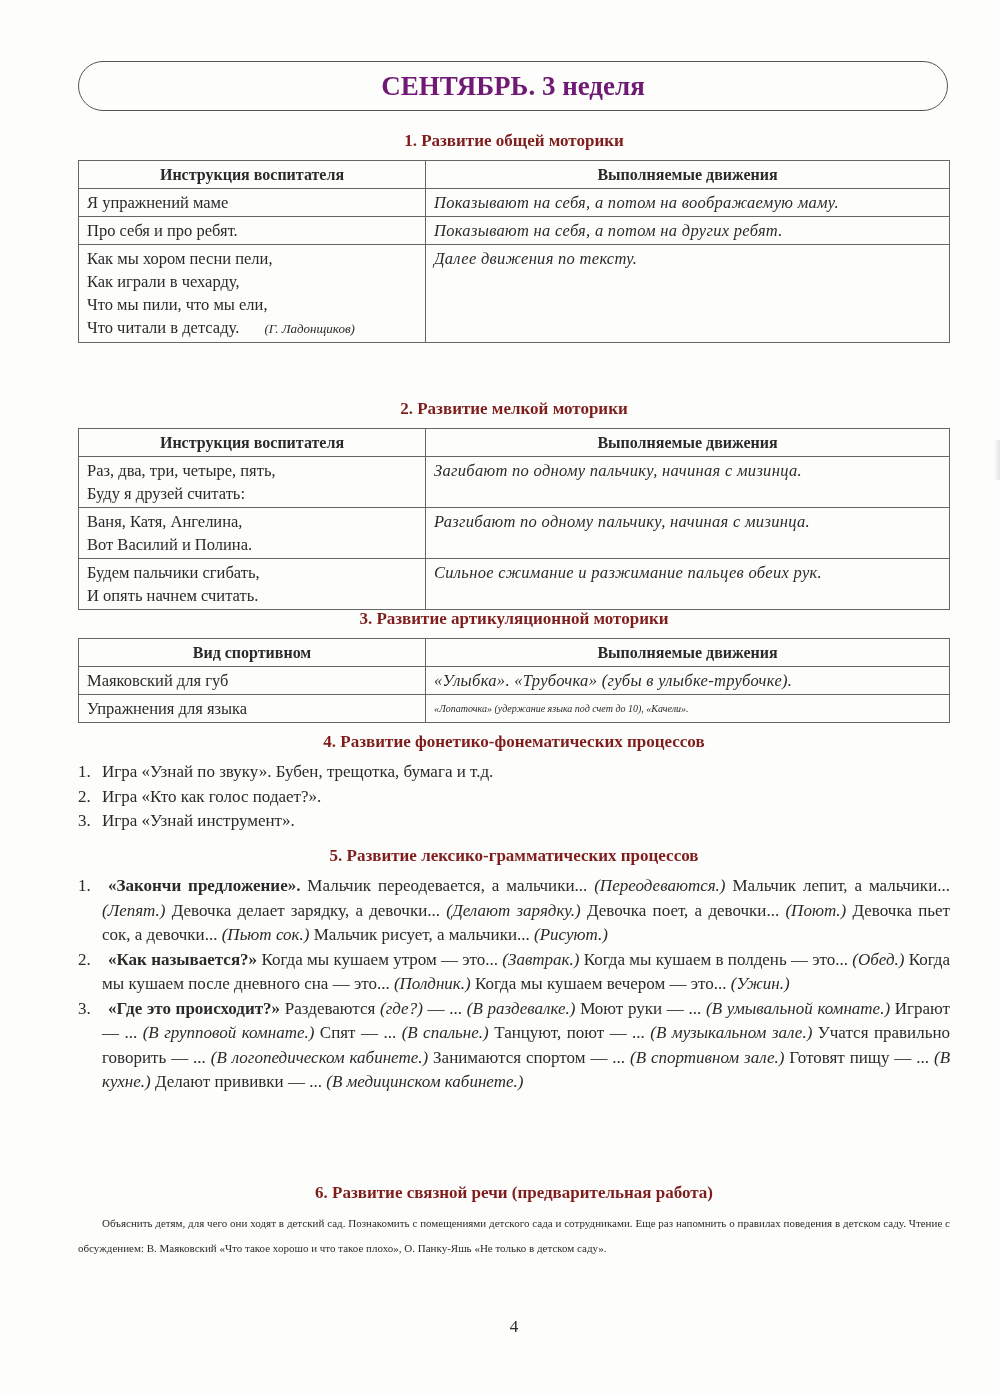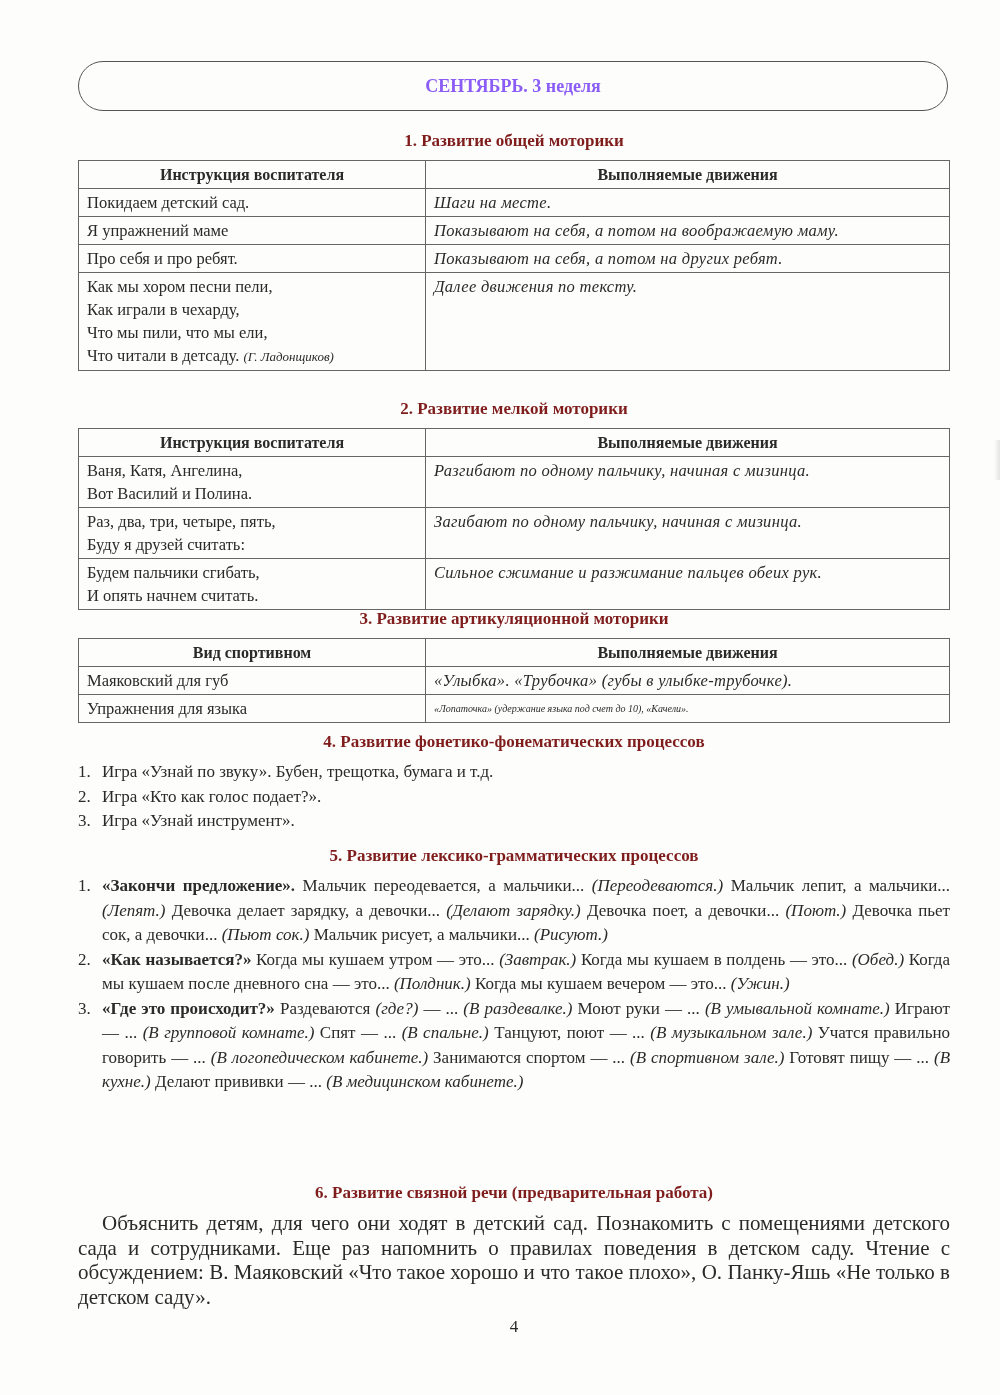--- a/index.html
+++ b/index.html
@@ -5,57 +5,51 @@
   html, body { margin: 0; padding: 0; }
   body {
     width: 1000px; height: 1395px; background: #fdfdfb; color: #2a2a2a;
     font-family: "Liberation Serif", "DejaVu Serif", serif; position: relative; overflow: hidden;
   }
   .page { position: absolute; left: 78px; top: 0; width: 872px; }
   .title-box {
     position: absolute; left: 0; top: 61px; width: 870px; height: 50px;
     border: 1.5px solid #555; border-radius: 26px; box-sizing: border-box;
     display: flex; align-items: center; justify-content: center;
-    font-weight: bold; font-size: 18px; color: #8b5cf6;
+    font-weight: bold; font-size: 27px; color: #701a75;
   }
   .h { position: absolute; left: 0; width: 872px; text-align: center; font-weight: bold; font-size: 17px; color: #7f1d1d; }
   table { position: absolute; left: 0; width: 872px; border-collapse: collapse; font-size: 16.5px; border-radius: 23px; }
   td, th { border: 1px solid #666; padding: 2px 8px; vertical-align: top; line-height: 23px; text-align: left; }
   th { font-weight: bold; text-align: center; font-size: 16px; }
   td.c1 { width: 330px; }
   td.c2 { font-style: italic; letter-spacing: 0.3px; }
-  .author { font-style: italic; font-size: 13px; }
+  .author { font-style: italic; font-size: 13px; margin-left: 21px; }
   .line { display: block; }
   .list { position: absolute; left: 0; width: 872px; font-size: 17px; line-height: 24.5px; }
   .list .item { position: relative; padding-left: 24px; }
   .list .num { position: absolute; left: 0; top: 0; }
-  .para { position: absolute; left: 0; width: 872px; font-size: 21px; line-height: 24.5px; text-align: justify; text-indent: 24px; }
+  .para { position: absolute; left: 0; width: 872px; font-size: 11px; line-height: 24.5px; text-align: justify; text-indent: 24px; }
   i { font-style: italic; }
-  b { font-weight: bold; }
+  b { font-weight: bold; margin-left: 6px; }
   .pgnum { position: absolute; left: 0; width: 872px; top: 1317px; text-align: center; font-size: 17px; }
   .edge { position: absolute; right: 0; top: 440px; width: 6px; height: 40px; background: linear-gradient(90deg,#fdfdfb,#e4e4e4); }
 </style>
 </head>
 <body>
 
 <div class="page">
   <div class="title-box">СЕНТЯБРЬ. 3 неделя</div>
 
   <div class="h" style="top:131px">1. Развитие общей моторики</div>
   <table style="top:160px">
     <tbody>
         <tr>
       <th style="width:330px">Инструкция воспитателя</th>
       <th>Выполняемые движения</th>
-    </tr>
-    <tr>
-      <td class="c1">
-            <span class="line">Покидаем детский сад.</span>
-          </td>
-      <td class="c2">Шаги на месте.</td>
     </tr>
     <tr>
       <td class="c1">
             <span class="line">Я упражнений маме</span>
           </td>
       <td class="c2">Показывают на себя, а потом на воображаемую маму.</td>
     </tr>
     <tr>
       <td class="c1">
             <span class="line">Про себя и про ребят.</span>
@@ -77,31 +71,31 @@
 
   <div class="h" style="top:399px">2. Развитие мелкой моторики</div>
   <table style="top:428px">
     <tbody>
         <tr>
       <th style="width:330px">Инструкция воспитателя</th>
       <th>Выполняемые движения</th>
     </tr>
     <tr>
       <td class="c1">
+        <span class="line">Раз, два, три, четыре, пять,</span>
+        <span class="line">Буду я друзей считать:</span>
+      </td>
+      <td class="c2">Загибают по одному пальчику, начиная с мизинца.</td>
+    </tr>
+    <tr>
+      <td class="c1">
         <span class="line">Ваня, Катя, Ангелина,</span>
         <span class="line">Вот Василий и Полина.</span>
       </td>
       <td class="c2">Разгибают по одному пальчику, начиная с мизинца.</td>
-    </tr>
-    <tr>
-      <td class="c1">
-        <span class="line">Раз, два, три, четыре, пять,</span>
-        <span class="line">Буду я друзей считать:</span>
-      </td>
-      <td class="c2">Загибают по одному пальчику, начиная с мизинца.</td>
     </tr>
     <tr>
       <td class="c1">
         <span class="line">Будем пальчики сгибать,</span>
         <span class="line">И опять начнем считать.</span>
       </td>
       <td class="c2">Сильное сжимание и разжимание пальцев обеих рук.</td>
     </tr>
   </tbody>
     </table>

